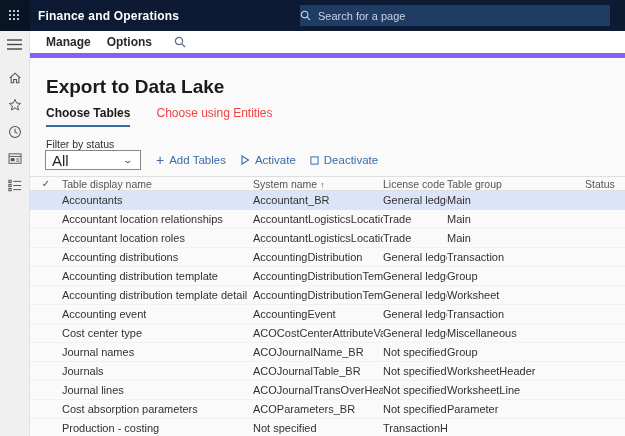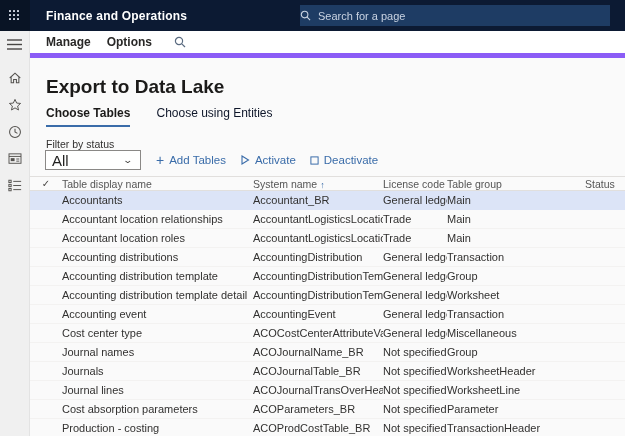--- a/index.html
+++ b/index.html
@@ -17,21 +17,21 @@
   }
   .waffle-btn {
     width:30px; height:31px; display:flex; align-items:center; justify-content:center;
     background:#091425; cursor:pointer;
   }
   .waffle {
     display:grid; grid-template-columns:repeat(3,4px); grid-template-rows:repeat(3,4px);
   }
   .waffle i { width:2px; height:2px; background:#cfd6e2; border-radius:0.5px; }
   .brand {
-    color:#ffffff; font-size:12px; font-weight:bold; margin-left:16px; letter-spacing:0.2px;
+    color:#ffffff; font-size:12px; font-weight:bold; margin-left:8px; letter-spacing:0.2px;
   }
   .top-search {
     position:absolute; left:300px; top:5px; width:310px; height:21px;
     background:#1e3c64; display:flex; align-items:center; padding:0 0; cursor:text;
   }
   .top-search .mag { margin-right:7px; }
   .top-search .ph { color:#c9d3e2; font-size:11px; }
 
   
   .sidebar {
@@ -61,21 +61,21 @@
   .content {
     position:absolute; left:30px; top:58px; width:595px; height:378px;
     background:#fafafa;
   }
   .page-title {
     position:absolute; left:16px; top:18px;
     font-size:19px; font-weight:700; color:#1b1a19;
   }
   .tabs { position:absolute; left:16px; top:48px; display:flex;justify-content:center; }
   .tab {
-    font-size:12px; color:#0f172a; margin-right:26px; padding-bottom:5px; cursor:pointer;
+    font-size:12px; color:#ef4444; margin-right:26px; padding-bottom:5px; cursor:pointer;
     border-bottom:2px solid transparent;
   }
   .tab.active { color:#1b1a19; font-weight:700; border-bottom-color:#3a6ca9; }
 
   .filter-label {
     position:absolute; left:16px; top:80px; font-size:10.5px; color:#323130;
   }
   .filter-select {
     position:absolute; left:15px; top:92px; width:96px; height:20px;
     background:#fff; border:1px solid #8a8886; display:flex; align-items:center;
@@ -354,20 +354,19 @@
     <span class="cell c-display">Cost absorption parameters</span>
     <span class="cell c-system">ACOParameters_BR</span>
     <span class="cell c-license">Not specified</span>
     <span class="cell c-group">Parameter</span>
     <span class="cell c-status"></span>
   </div>
 
   <div class="trow">
     <span class="cell"></span>
     <span class="cell c-display">Production - costing</span>
-    <span class="cell c-system">ACOProdCostTable_BR</span>
     <span class="cell c-license">Not specified</span>
     <span class="cell c-group">TransactionHeader</span>
     <span class="cell c-status"></span>
   </div>
 </div>
   </div>
 </div>
 
 </body></html>

